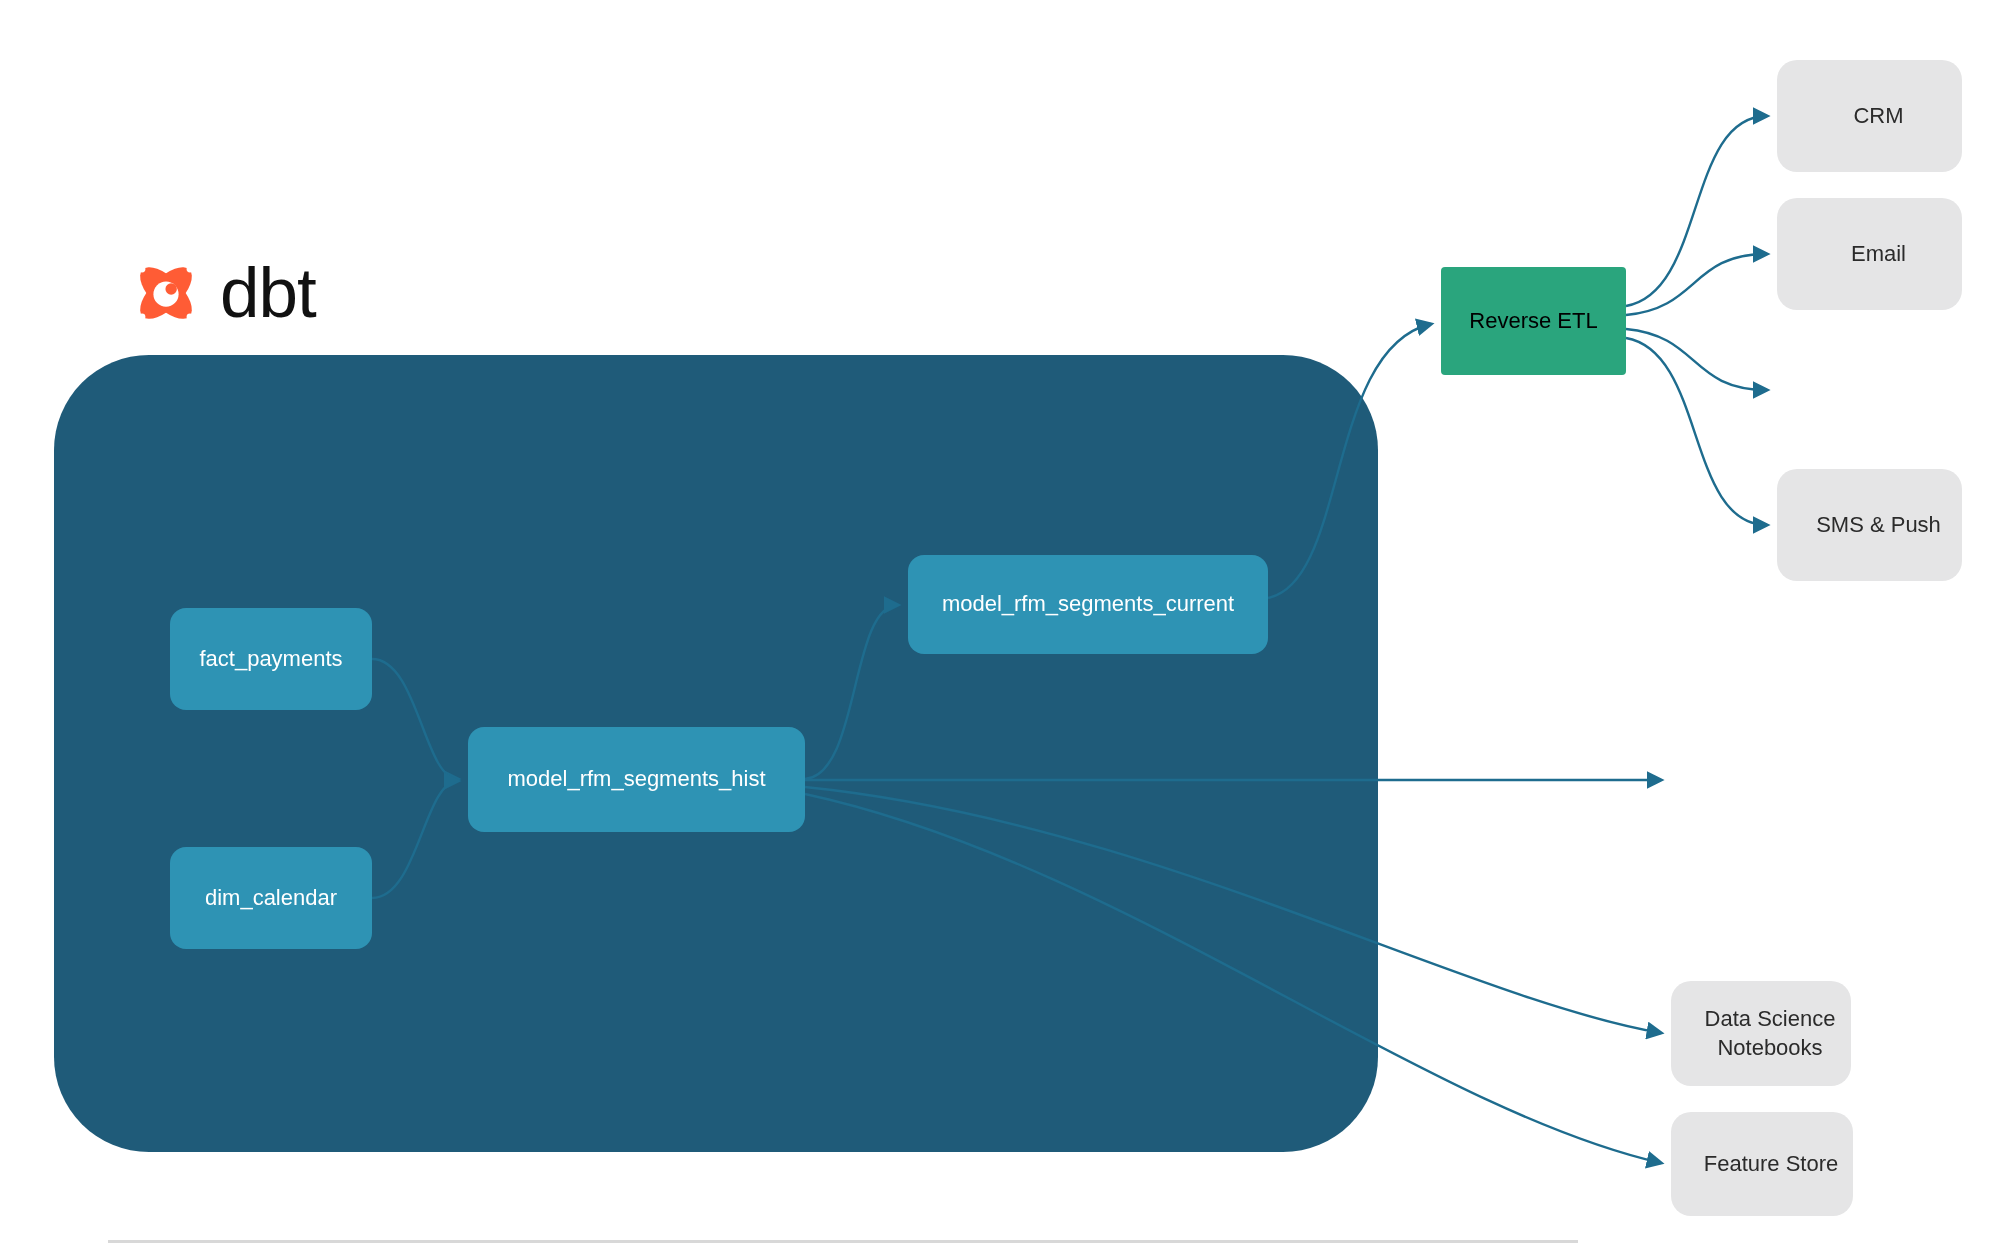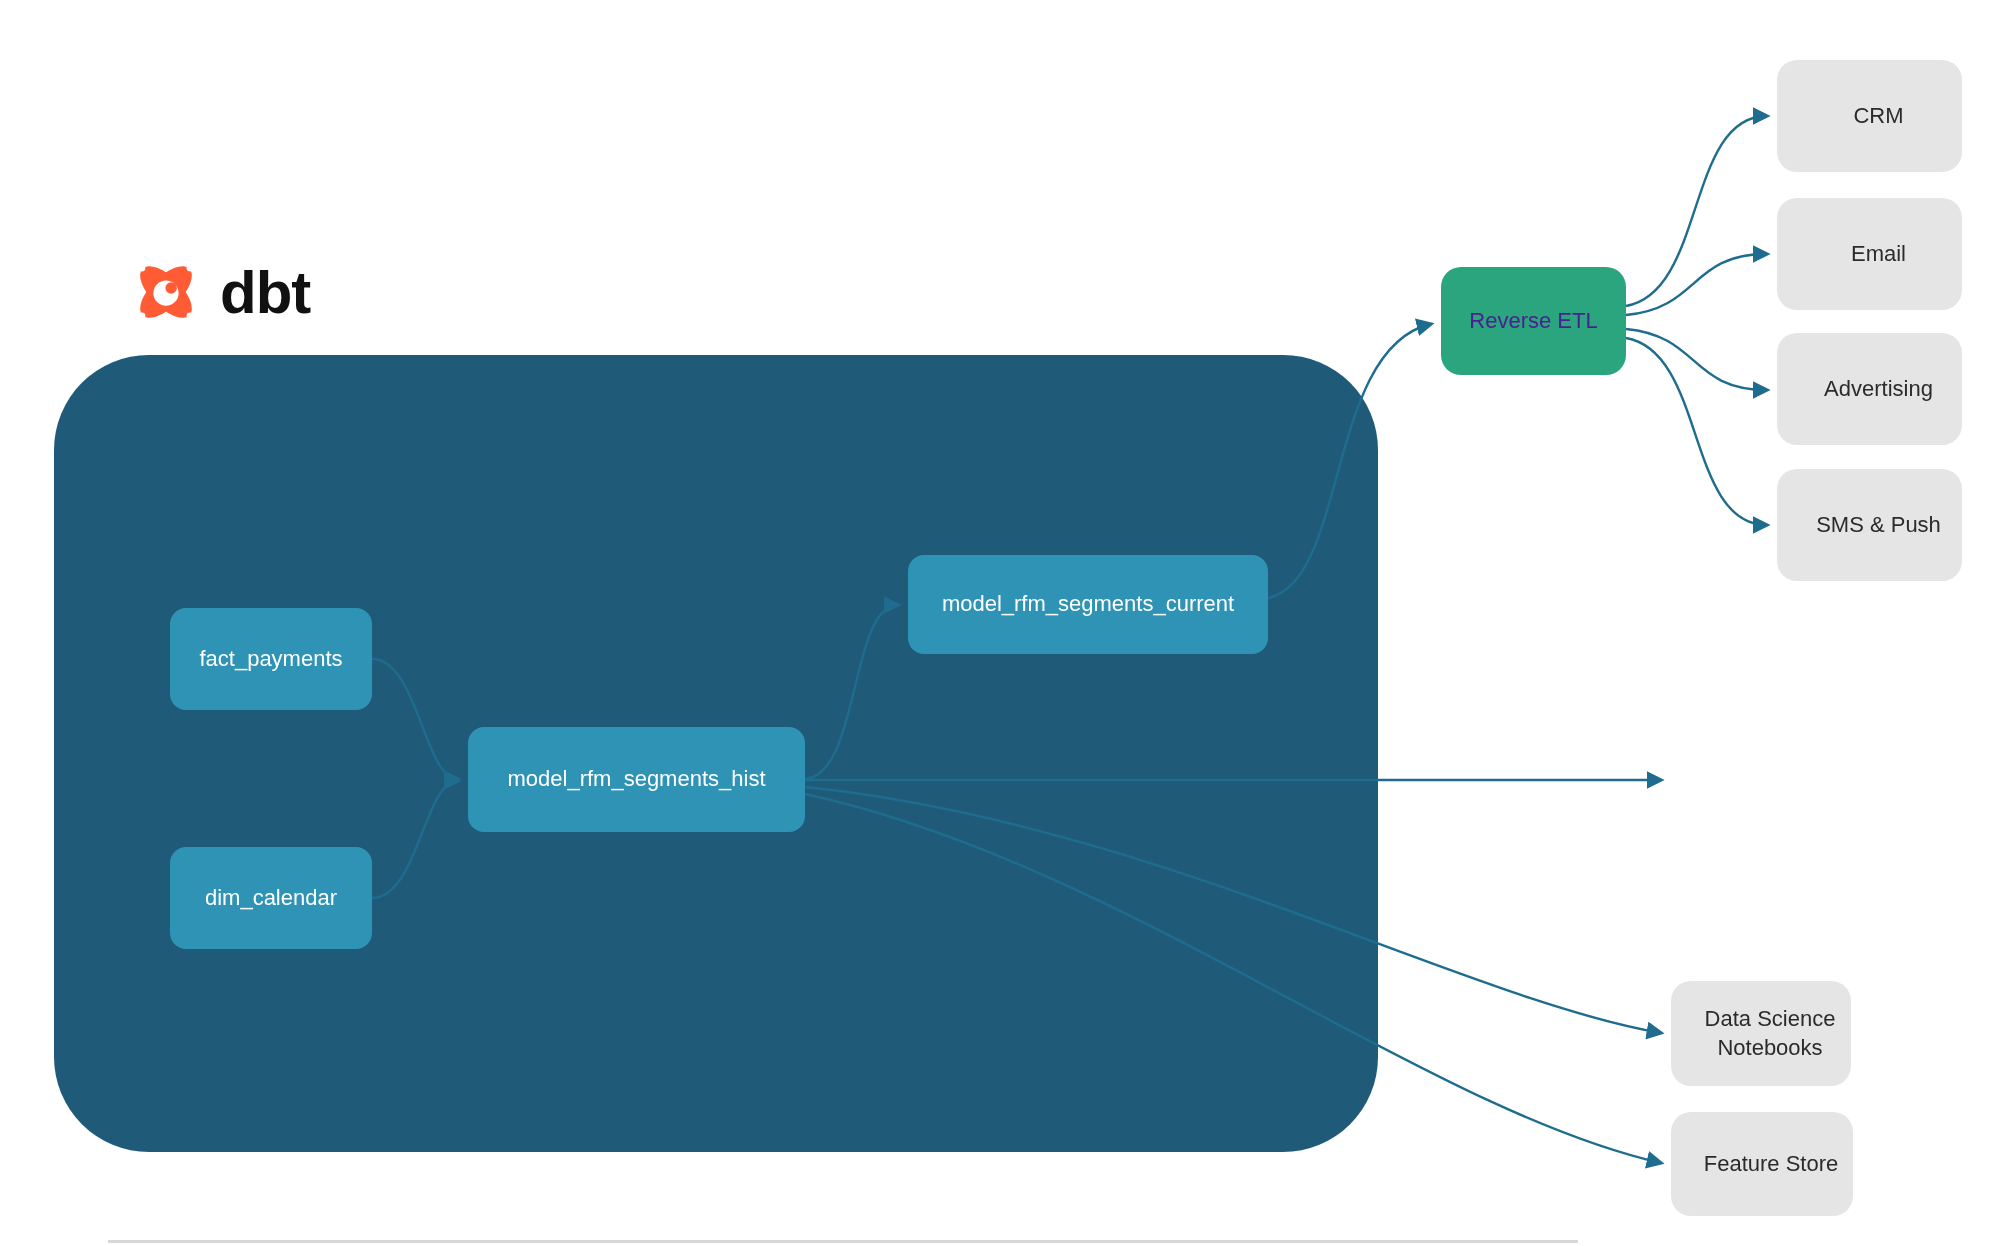--- a/index.html
+++ b/index.html
@@ -36,29 +36,29 @@
     position:absolute;
     display:flex;align-items:center;justify-content:center;
     text-align:center;
     border-radius:16px;
     font-size:22px;
     line-height:1.3;
     box-sizing:border-box;
     padding:8px 14px;
   }
   .node.teal{background:var(--node_teal);color:#ffffff;}
-  .node.green{background:var(--node_green);color:#4c1d95;border-radius:20px;}
+  .node.green{background:var(--node_green);color:#000000;border-radius:4px;}
   .node.gray{background:var(--node_gray);color:var(--text_dark);border-radius:20px;padding-left:32px;}
 
   .logo{
     position:absolute;left:126px;top:252px;
     display:flex;align-items:center;gap:14px;
   }
   .logo-text{
-    font-size:60px;font-weight:700;color:#111111;
+    font-size:71px;font-weight:400;color:#111111;
     letter-spacing:-1px;
   }
   .bottom-divider{
     position:absolute;left:108px;top:1240px;
     width:1470px;height:3px;
     background:#d8d8d8;
   }
 </style>
 </head>
 <body>
@@ -127,23 +127,20 @@
   </div>
 
   <div class="node gray" style="left:1777px;top:60px;width:185px;height:112px;">
     <span>CRM</span>
   </div>
 
   <div class="node gray" style="left:1777px;top:198px;width:185px;height:112px;">
     <span>Email</span>
   </div>
 
-  <div class="node gray" style="left:1777px;top:333px;width:185px;height:112px;">
-    <span>Advertising</span>
-  </div>
 
   <div class="node gray" style="left:1777px;top:469px;width:185px;height:112px;">
     <span>SMS &amp; Push</span>
   </div>
 
 
   <div class="node gray" style="left:1671px;top:981px;width:180px;height:105px;">
     <span>Data Science Notebooks</span>
   </div>
 

